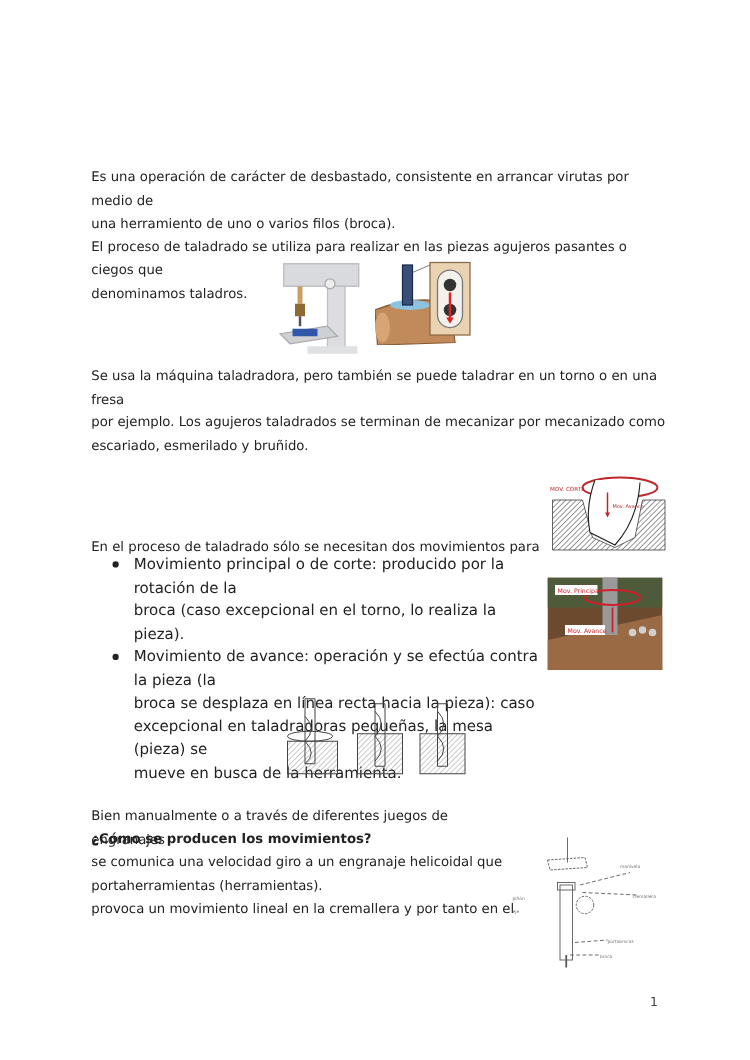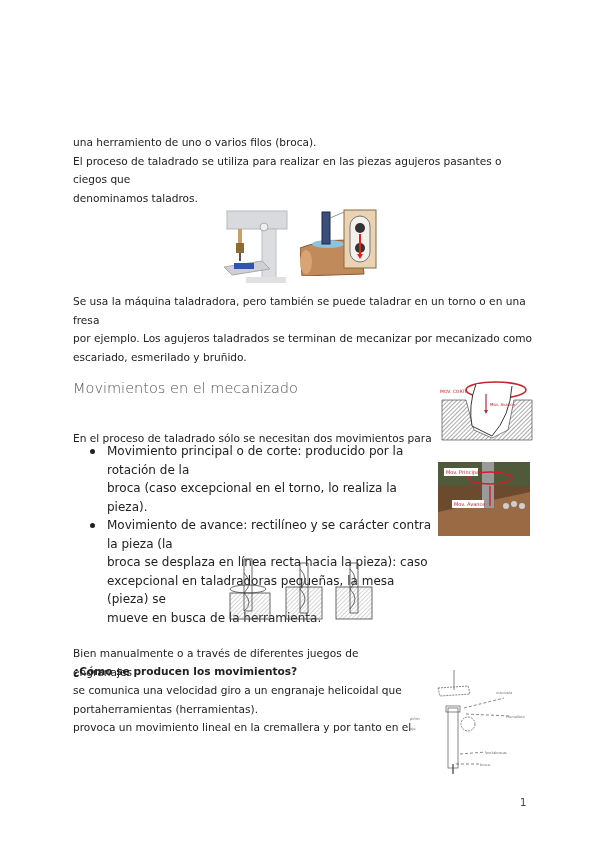--- a/index.html
+++ b/index.html
@@ -28,20 +28,21 @@
   .fig { position: absolute; }
   .pagenum { position: absolute; left: 520px; top: 797px; font-size: 10px; color: #444; }
 </style>
 </head>
 <body>
 
 <div class="page">
 
 
   <div class="para" style="top:133px;">
+    <div>Es una operación de carácter de desbastado, consistente en arrancar virutas por medio de</div>
     <div>una herramiento de uno o varios filos (broca).</div>
     <div>El proceso de taladrado se utiliza para realizar en las piezas agujeros pasantes o ciegos que</div>
     <div>denominamos taladros.</div>
   </div>
 
   <svg class="fig" style="left:222px; top:203px;" width="70" height="82" viewBox="0 0 70 82">
     <rect x="5" y="8" width="60" height="18" fill="#d9dadd" stroke="#b8b9bd"></rect>
     <rect x="40" y="26" width="14" height="50" fill="#dcdde0" stroke="#bdbec2"></rect>
     <circle cx="42" cy="24" r="4" fill="#eee" stroke="#aaa"></circle>
     <rect x="16" y="26" width="4" height="14" fill="#c7a063"></rect>
@@ -65,35 +66,34 @@
     <polygon points="57,46 63,46 60,51" fill="#d22"></polygon>
     <line x1="30" y1="10" x2="44" y2="4" stroke="#555" stroke-width="0.6"></line>
   </svg>
 
   <div class="para" style="top:292px;">
     <div>Se usa la máquina taladradora, pero también se puede taladrar en un torno o en una fresa</div>
     <div>por ejemplo. Los agujeros taladrados se terminan de mecanizar por mecanizado como</div>
     <div>escariado, esmerilado y bruñido.</div>
   </div>
 
-  <div class="h2">Movimientos en el mecanizado</div>
 
   <div class="para" style="top:405px; width:360px;margin-top:24px;">
     <div>En el proceso de taladrado sólo se necesitan dos movimientos para</div>
   </div>
 
   <div class="list" style="top:442px;">
     <div class="li">
       <span class="bullet"></span>
       <div>Movimiento principal o de corte: producido por la rotación de la</div>
       <div>broca (caso excepcional en el torno, lo realiza la pieza).</div>
     </div>
     <div class="li">
       <span class="bullet"></span>
-      <div>Movimiento de avance:  rectilíneo y se carácter contra la pieza (la</div>
+      <div>Movimiento de avance:  operación y se efectúa contra la pieza (la</div>
       <div>broca se desplaza en línea recta hacia la pieza): caso</div>
       <div>excepcional en taladradoras pequeñas, la mesa (pieza) se</div>
       <div>mueve en busca de la herramienta.</div>
     </div>
   </div>
 
   <svg class="fig" style="left:438px; top:376px;" width="96" height="66" viewBox="0 0 96 66">
     <defs>
       <pattern id="hatch" width="3" height="3" patternUnits="userSpaceOnUse" patternTransform="rotate(45)">
         <line x1="0" y1="0" x2="0" y2="3" stroke="#555" stroke-width="1"></line>

